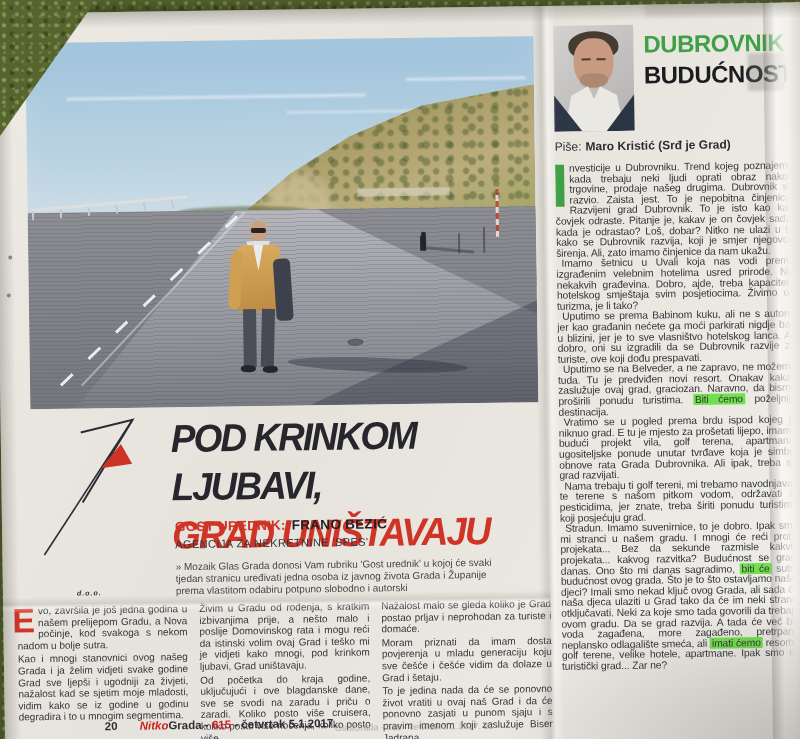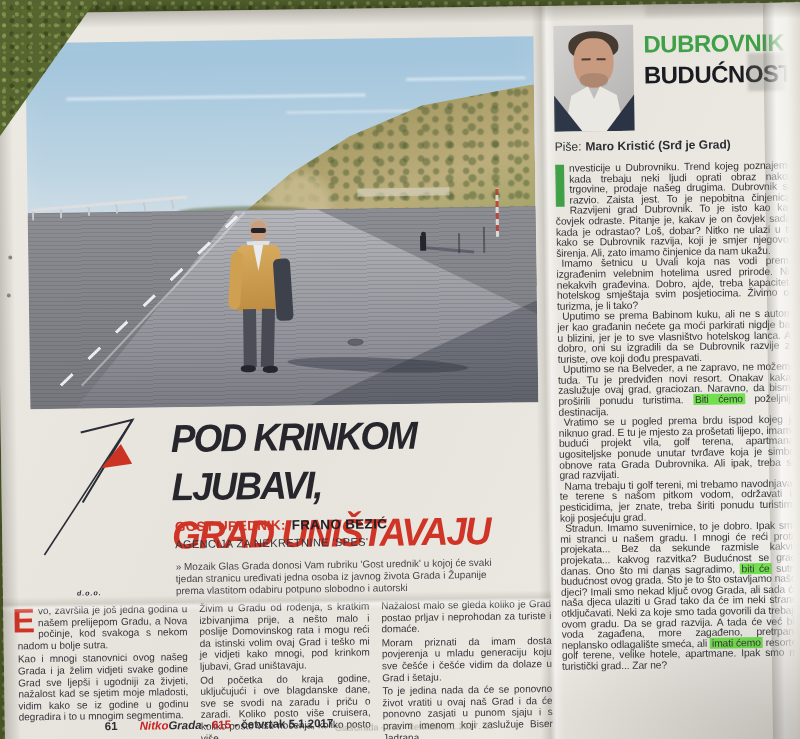--- a/index.html
+++ b/index.html
@@ -126,21 +126,21 @@
   .note{position:absolute;left:173px;top:550px;width:338px;font-size:10px;
     line-height:12px;color:#45464b;}
   .cols{position:absolute;left:14px;top:592px;width:534px;height:116px;display:flex;gap:12px;}
   .col{flex:1;font-size:10px;line-height:11.6px;color:#35363c;text-align:justify;}
   .col .para{margin:0 0 2px 0;}
   .dc-red{float:left;font-size:34px;line-height:30px;font-weight:bold;color:#cf3426;
     margin:0 3px 0 -5px;}
   .footer{position:absolute;left:100px;top:708px;font-size:11.5px;font-weight:bold;color:#2e2f33;}
   .footer .num{margin-right:22px;}
   .footer .glas{color:#cc2222;font-style:italic;}
-  .footer .grada{font-style:italic;}
+  .footer .grada{}
   .footer .issue{color:#cc2222;}
   .bleed{position:absolute;left:330px;top:714px;width:330px;font-size:9px;
     color:rgba(140,135,120,.6);filter:blur(.4px);}
   
   .maro{position:absolute;left:558px;top:20px;width:80px;height:106px;overflow:hidden;
     background:linear-gradient(135deg,#d3d2d0,#b2b1af);}
   .maro div{position:absolute;}
   .mr-hair{left:15px;top:6px;width:50px;height:28px;border-radius:50% 50% 42% 42%;background:#453b31;}
   .mr-face{left:20px;top:13px;width:40px;height:50px;border-radius:46% 46% 54% 54%;background:#c89b80;}
   .mr-brow1{left:28px;top:33px;width:9px;height:2px;background:#4a3b30;}
@@ -244,21 +244,21 @@
         <p class="para"><span>Od početka do kraja godine, uključujući i ove blagdanske dane, sve se svodi na zaradu i priču o zaradi. Koliko posto više cruisera, koliko posto više noćenja, koliko posto više...</span></p>
       </div>
     <div class="col">
         <p class="para"><span>Nažalost malo se gleda koliko je Grad postao prljav i neprohodan za turiste i domaće.</span></p>
         <p class="para"><span>Moram priznati da imam dosta povjerenja u mladu generaciju koju sve češće i češće vidim da dolaze u Grad i šetaju.</span></p>
         <p class="para"><span>To je jedina nada da će se ponovno život vratiti u ovaj naš Grad i da će ponovno zasjati u punom sjaju i s pravim imenom koji zaslužuje Biser Jadrana.</span></p>
       </div>
   </div>
 
   <div class="footer">
-    <span class="num">61</span><span class="glas">Nitko</span><span class="grada">Grada</span>
+    <span class="num">20</span><span class="glas">Nitko</span><span class="grada">Grada</span>
     <span>-</span>
     <span class="issue">615</span>
     <span>-</span>
     <span>četvrtak 5.1.2017.</span>
   </div>
   <div class="bleed">GlasGrada - 615 - četvrtak 5.1.2017.    22</div>
 
   <div class="maro">
     <div class="mr-hair"></div>
     <div class="mr-face"></div>

